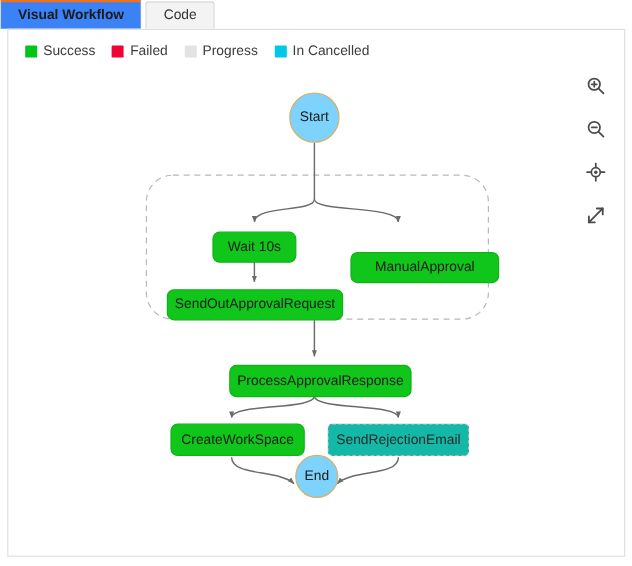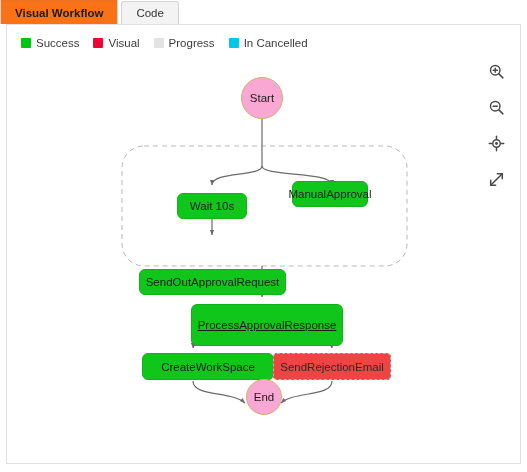--- a/index.html
+++ b/index.html
@@ -33,21 +33,21 @@
     font-size: 11.5px;
     color: #333333;
     border: 1px solid #d4d4d4;
     border-bottom: none;
     background: #f3f3f3;
     border-radius: 3px 3px 0 0;
     cursor: pointer;
     white-space: nowrap;
   }
   .tab.active {
-    background: #f97316;
+    background: #3b82f6;
     color: #1a1a1a;
     font-weight: bold;
     border-top: 3px solid #f2711c;
     height: 25px;
     border-left: 1px solid #d4d4d4;
     border-right: 1px solid #d4d4d4;
   }
   .tab + .tab { margin-left: 3px; }
 
   
@@ -108,33 +108,33 @@
     display: flex;
     align-items: center;
     justify-content: center;
     font-size: 11.5px;
     color: #1a1a1a;
     white-space: nowrap;
     cursor: pointer;
   }
   .node.terminal {
     border-radius: 50%;
-    background: #f9a8d4;
+    background: #7dd3fc;
     border: 1px solid #d6b06a;
     font-size: 11.5px;
   }
   .node.task {
     border-radius: 6px;
     background: #11c61a;
     border: 1px solid #10b217;
     padding: 0 10px;
   }
   .node.skipped {
     border-radius: 4px;
-    background: #ef4444;
+    background: #14b8a6;
     border: 1px dashed #b5b5b5;
     color: #2b2b2b;
     padding: 0 10px;
   }
 </style>
 </head>
 <body>
 
 <div class="tabstrip">
   <div class="tab active">
@@ -147,21 +147,21 @@
 
 <div class="canvas">
 
   <div class="legend" style="left:14px; top:12px;">
     <div class="legend-item">
       <span class="swatch" style="background:#00c514"></span>
       <span>Success</span>
     </div>
     <div class="legend-item">
       <span class="swatch" style="background:#ef0434"></span>
-      <span>Visual</span>
+      <span>Failed</span>
     </div>
     <div class="legend-item">
       <span class="swatch" style="background:#e3e3e3"></span>
       <span>Progress</span>
     </div>
     <div class="legend-item">
       <span class="swatch" style="background:#00c8e8"></span>
       <span>In Cancelled</span>
     </div>
   </div>
@@ -234,33 +234,33 @@
 
   <div class="node-layer">
     <div class="node terminal" style="left:234px; top:52px; width:42px; height:42px;">
       <span>Start</span>
     </div>
 
     <div class="node task" style="left:170px; top:168px; width:70px; height:26px;">
       <span>Wait 10s</span>
     </div>
 
-    <div class="node task" style="left:285px; top:156px; width:76px; height:26px;text-align:right;">
+    <div class="node task" style="left:285px; top:185px; width:124px; height:26px;text-align:right;">
       <span>ManualApproval</span>
     </div>
 
-    <div class="node task" style="left:132px; top:216px; width:147px; height:26px;margin-top:28px;">
+    <div class="node task" style="left:132px; top:216px; width:147px; height:26px;">
       <span>SendOutApprovalRequest</span>
     </div>
 
-    <div class="node task" style="left:184px; top:279px; width:152px; height:42px;text-decoration:underline;">
+    <div class="node task" style="left:184px; top:279px; width:152px; height:27px;">
       <span>ProcessApprovalResponse</span>
     </div>
 
-    <div class="node task" style="left:135px; top:328px; width:132px; height:27px;">
+    <div class="node task" style="left:135px; top:328px; width:112px; height:27px;">
       <span>CreateWorkSpace</span>
     </div>
 
     <div class="node skipped" style="left:266px; top:328px; width:118px; height:27px;">
       <span>SendRejectionEmail</span>
     </div>
 
     <div class="node terminal" style="left:239px; top:354px; width:36px; height:36px;">
       <span>End</span>
     </div>

